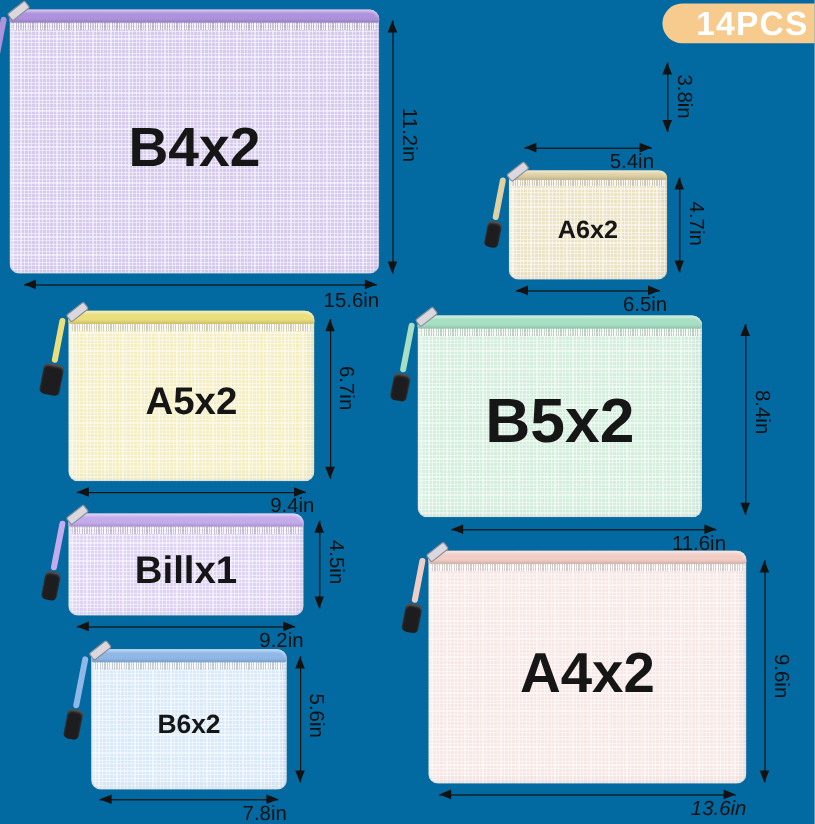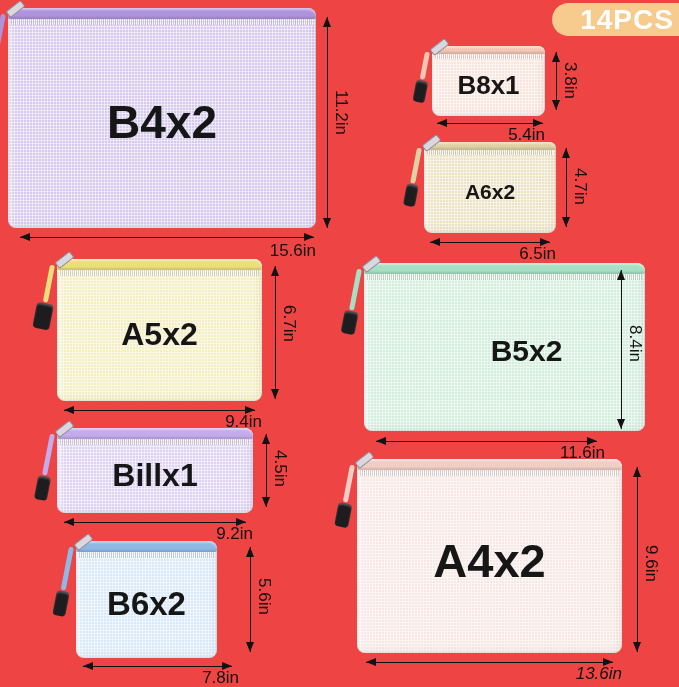--- a/index.html
+++ b/index.html
@@ -1,17 +1,17 @@
 <!DOCTYPE html>
 <html style="--badge-bg: #f7ca8e; --badge-text: #ffffff; --annotation: #121212; --pull-tab: #1d1d1f;"><head>
 <meta charset="utf-8">
 <style>
   html,body{margin:0;padding:0;background:#ffffff;}
   .page{
-    position:relative;width:679px;height:687px;overflow:hidden;background:#ef4444;
+    position:relative;width:679px;height:687px;overflow:hidden;background:#0369a1;
     font-family:"Liberation Sans",sans-serif;color:#111;
   }
   
   .bag{
     position:absolute;border-radius:8px;
     background-color:var(--body,#eee);
     background-image:
       repeating-linear-gradient(0deg, rgba(255,255,255,.5) 0 1px, transparent 1px 3px),
       repeating-linear-gradient(90deg, rgba(255,255,255,.5) 0 1px, transparent 1px 3px);
     box-shadow: inset 0 0 0 1px rgba(0,0,0,.06), inset -3px -3px 7px rgba(0,0,0,.05), inset 3px 0 6px rgba(255,255,255,.5);
@@ -69,35 +69,35 @@
   .pos-a6-va{left:566px;top:148px;height:79px;}
   .pos-a6-vl{left:570px;top:168px;}
 
   .pos-a5-bag{left:57px;top:259px;width:205px;height:142px;font-size:32px;}
   .pos-a5-bag .cord{height:38px}.pos-a5-bag .tab{width:17px;height:26px}
   .pos-a5-ha{left:64px;top:410px;width:191px;}
   .pos-a5-hl{left:57px;top:413px;width:205px;}
   .pos-a5-va{left:275px;top:266px;height:133px;}
   .pos-a5-vl{left:279px;top:305px;}
 
-  .pos-b5-bag{left:364px;top:263px;width:237px;height:168px;font-size:30px;padding-left:44px;}
+  .pos-b5-bag{left:348px;top:263px;width:237px;height:168px;font-size:52px;}
   .pos-b5-bag .cord{height:42px}.pos-b5-bag .tab{width:14px;height:23px}
   .pos-b5-ha{left:376px;top:441px;width:221px;}
   .pos-b5-hl{left:368px;top:444px;width:237px;}
   .pos-b5-va{left:621px;top:270px;height:159px;}
   .pos-b5-vl{left:625px;top:325px;}
 
   .pos-bill-bag{left:57px;top:428px;width:196px;height:85px;font-size:32px;align-items:center;}
   .pos-bill-bag .cord{height:42px}.pos-bill-bag .tab{width:13px;height:24px}
   .pos-bill-ha{left:64px;top:522px;width:182px;}
   .pos-bill-hl{left:57px;top:525px;width:196px;}
   .pos-bill-va{left:266px;top:434px;height:73px;}
   .pos-bill-vl{left:270px;top:450px;}
 
-  .pos-b6-bag{left:76px;top:541px;width:141px;height:117px;font-size:33px;}
+  .pos-b6-bag{left:76px;top:541px;width:163px;height:117px;font-size:22px;}
   .pos-b6-bag .cord{height:44px}.pos-b6-bag .tab{width:13px;height:25px}
   .pos-b6-ha{left:83px;top:666px;width:149px;}
   .pos-b6-hl{left:76px;top:669px;width:163px;}
   .pos-b6-va{left:250px;top:547px;height:105px;}
   .pos-b6-vl{left:254px;top:578px;}
 
   .pos-a4-bag{left:357px;top:459px;width:265px;height:194px;font-size:47px;}
   .pos-a4-bag .cord{height:38px}.pos-a4-bag .tab{width:14px;height:24px}
   .pos-a4-ha{left:366px;top:662px;width:247px;}
   .pos-a4-hl{left:357px;top:665px;width:265px;font-style:italic;}
@@ -118,31 +118,20 @@
       <div class="slider"></div>
       <div class="cord"></div>
     </div>
     <div class="bag-label">B4x2</div>
   </div>
   <div class="harrow pos-b4-ha"></div>
   <div class="dim h pos-b4-hl">15.6in</div>
   <div class="varrow pos-b4-va"></div>
   <div class="dim v pos-b4-vl">11.2in</div>
 
-  <div class="bag small pos-b8-bag" style="--body: #f9e5dd; --accent: #f3c5b3;">
-    <div class="zip"></div>
-    <div class="teeth"></div>
-    <div class="pull">
-      <div class="slider"></div>
-      <div class="cord">
-          <div class="tab"></div>
-        </div>
-    </div>
-    <div class="bag-label">B8x1</div>
-  </div>
   <div class="harrow pos-b8-ha"></div>
   <div class="dim h pos-b8-hl">5.4in</div>
   <div class="varrow pos-b8-va"></div>
   <div class="dim v pos-b8-vl">3.8in</div>
 
   <div class="bag small pos-a6-bag" style="--body: #ece2c4; --accent: #dfd1a4;">
     <div class="zip"></div>
     <div class="teeth"></div>
     <div class="pull">
       <div class="slider"></div>

